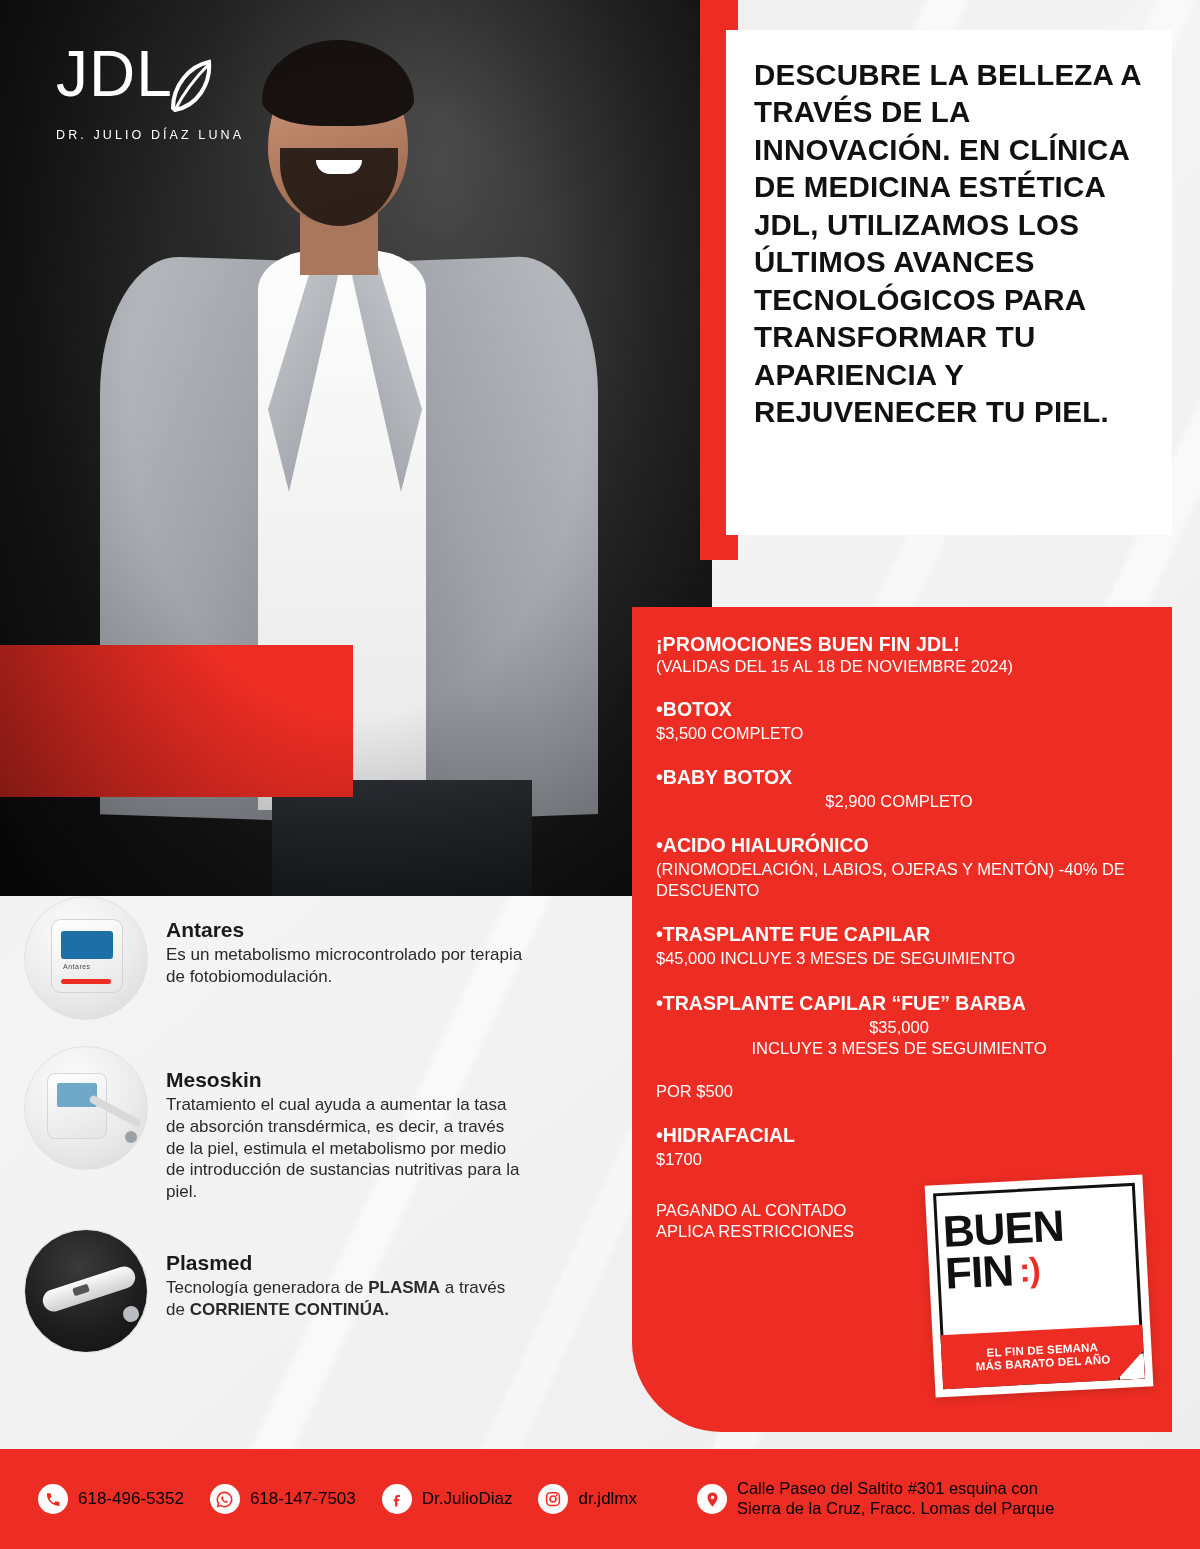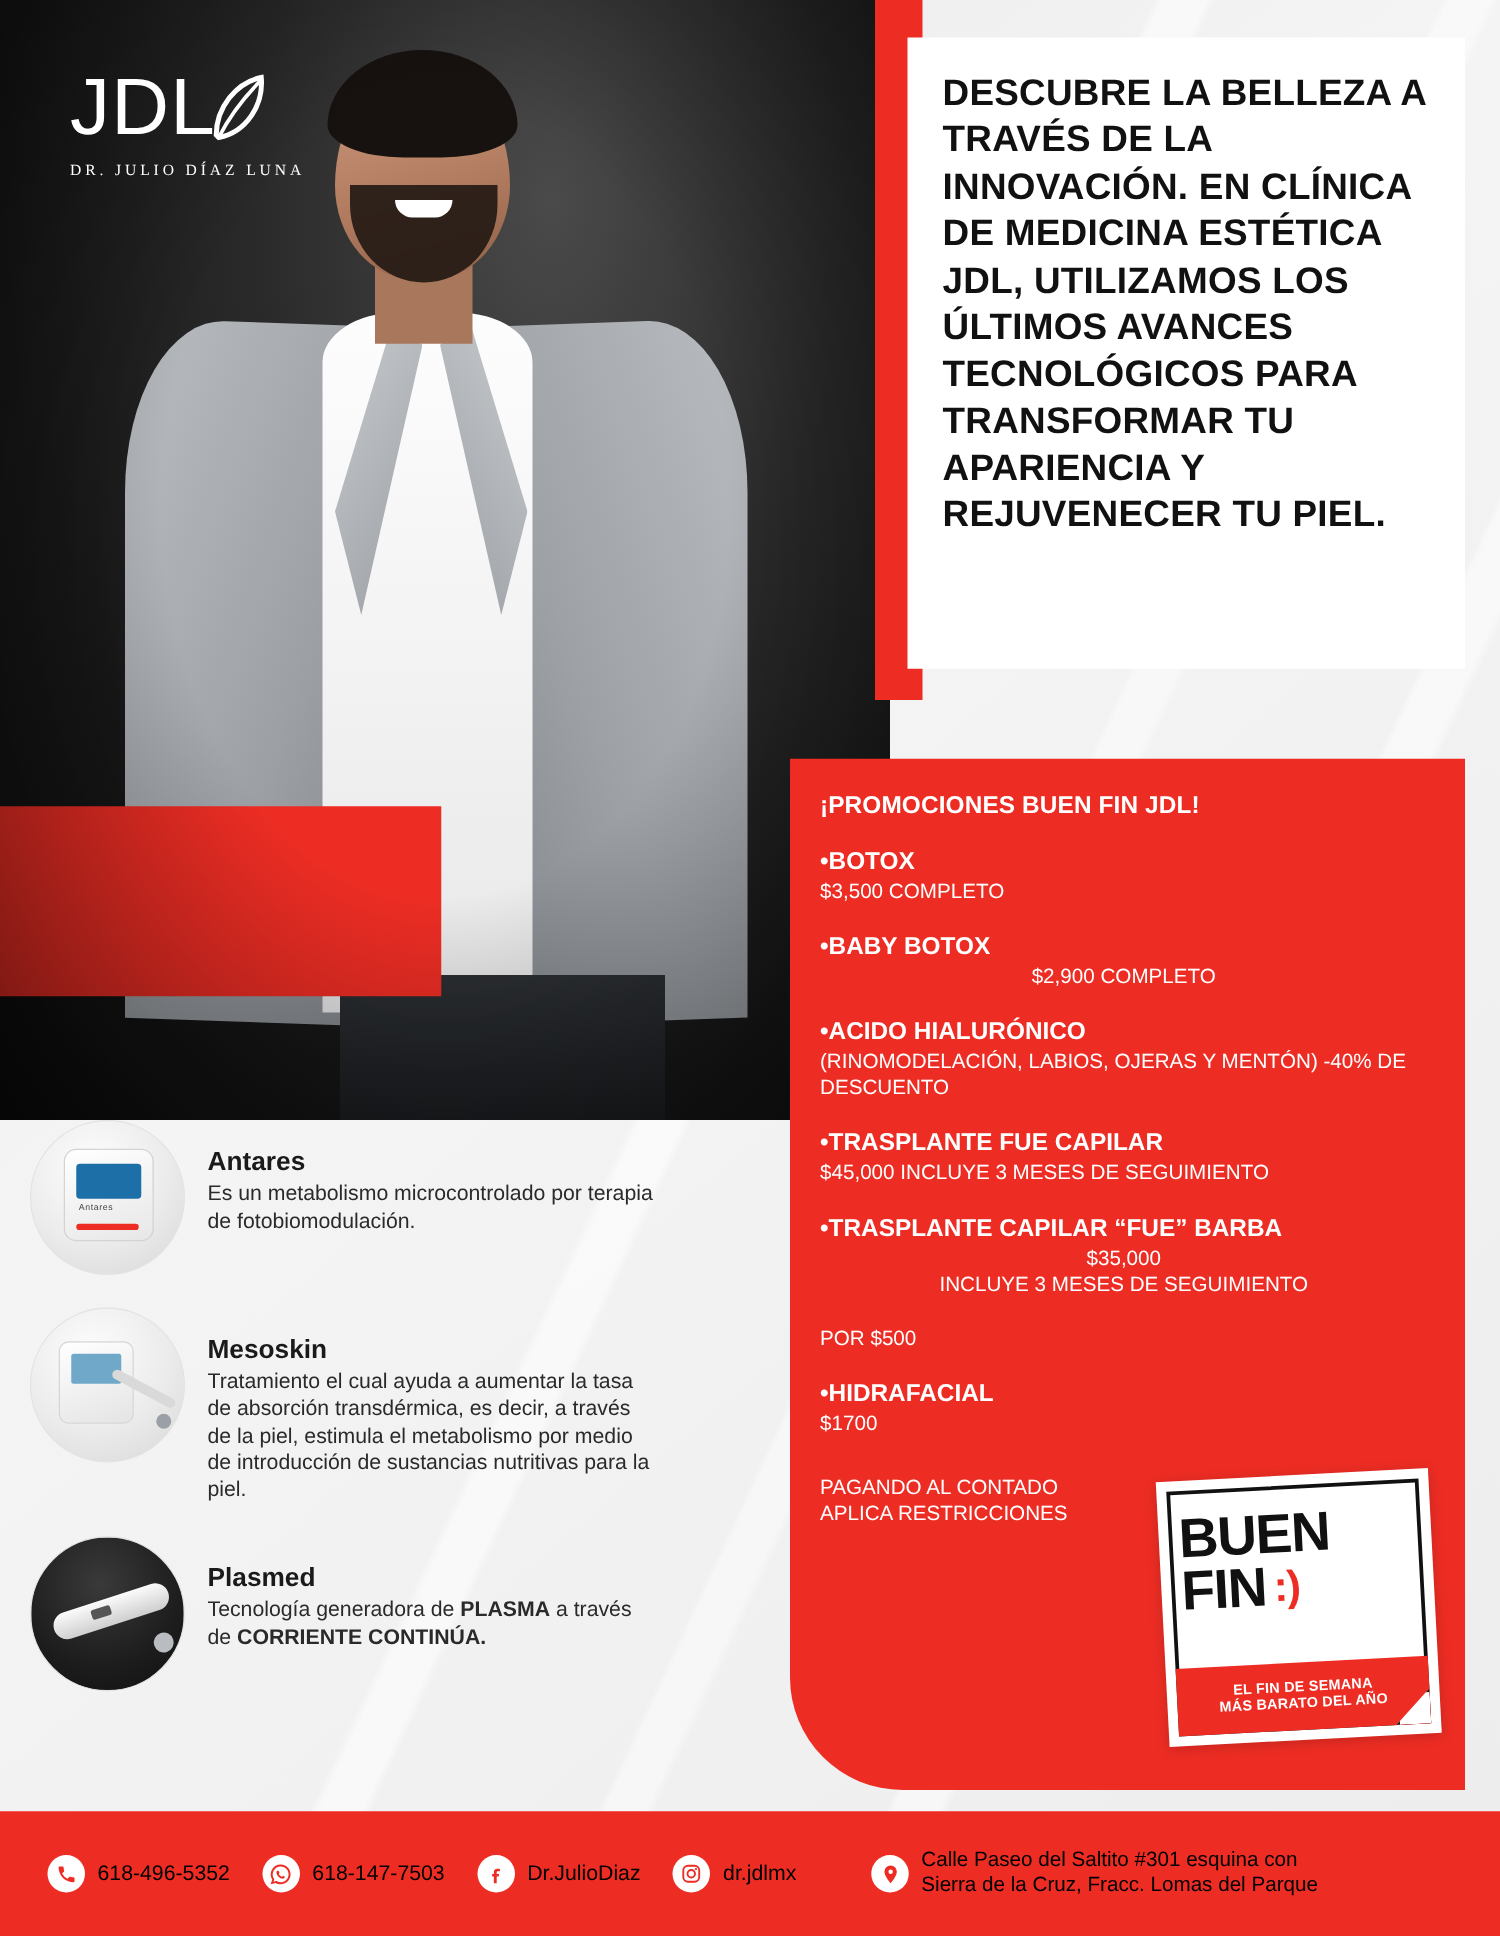--- a/index.html
+++ b/index.html
@@ -86,30 +86,29 @@
     position: absolute; left: 272px; top: 780px; width: 260px; height: 120px;
     background: linear-gradient(180deg,#2c2f33,#1b1d20);
   }
   .hero-vignette {
     position: absolute; inset: 0;
     background: radial-gradient(ellipse at 50% 45%, rgba(0,0,0,0) 45%, rgba(0,0,0,.55) 100%);
   }
 
   
   .logo-wrap { position: absolute; left: 56px; top: 42px; z-index: 6; }
-  .logo-mark { display: flex; align-items: flex-end; }
+  .logo-mark { display: flex; align-items: flex-start; }
   .logo-text {
     font-size: 64px; font-weight: 400; color: #fff; letter-spacing: 1px;
     font-family: "Liberation Sans", sans-serif; line-height: 1;
   }
   .logo-leaf { margin-left: -6px; margin-top: 16px; }
   .logo-sub {
     color: #fff; font-size: 12.5px; letter-spacing: 3.1px; margin-top: 12px;
     white-space: nowrap;
-    font-family: Liberation Serif, serif;
   }
 
   
   .red-band-top {
     position: absolute; left: 700px; top: 0; width: 38px; height: 560px;
     background: #ed2d24;
   }
   .headline-card {
     position: absolute; left: 726px; top: 30px; width: 446px; height: 505px;
     background: #fff;
@@ -262,20 +261,21 @@
     <div class="logo-sub">DR. JULIO DÍAZ LUNA</div>
   </div>
 
   <div class="red-band-top"></div>
   <div class="headline-card">
     <h1>DESCUBRE LA BELLEZA A TRAVÉS DE LA INNOVACIÓN. EN CLÍNICA DE MEDICINA ESTÉTICA JDL, UTILIZAMOS LOS ÚLTIMOS AVANCES TECNOLÓGICOS PARA TRANSFORMAR TU APARIENCIA Y REJUVENECER TU PIEL.</h1>
   </div>
 
   <div class="promo">
     <div class="promo-title">¡PROMOCIONES BUEN FIN JDL!</div>
+    <div class="promo-sub">(VALIDAS DEL 15 AL 18 DE NOVIEMBRE 2024)</div>
 
     <div class="promo-item">
       <div class="name">•BOTOX</div>
       <div class="detail" style="white-space: pre-line;">$3,500 COMPLETO</div>
     </div>
     <div class="promo-item">
       <div class="name">•BABY BOTOX</div>
       <div class="detail" style="white-space: pre-line; text-align: center;">$2,900 COMPLETO</div>
     </div>
     <div class="promo-item">

